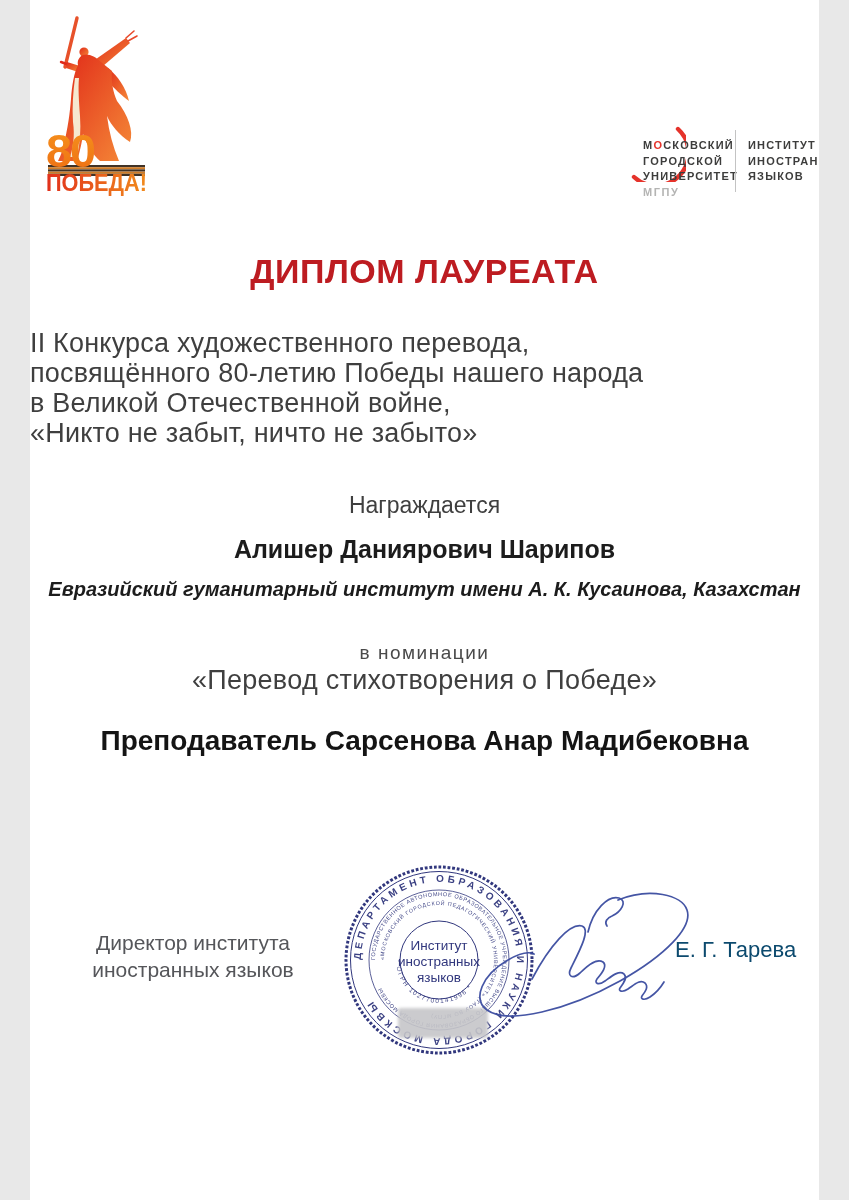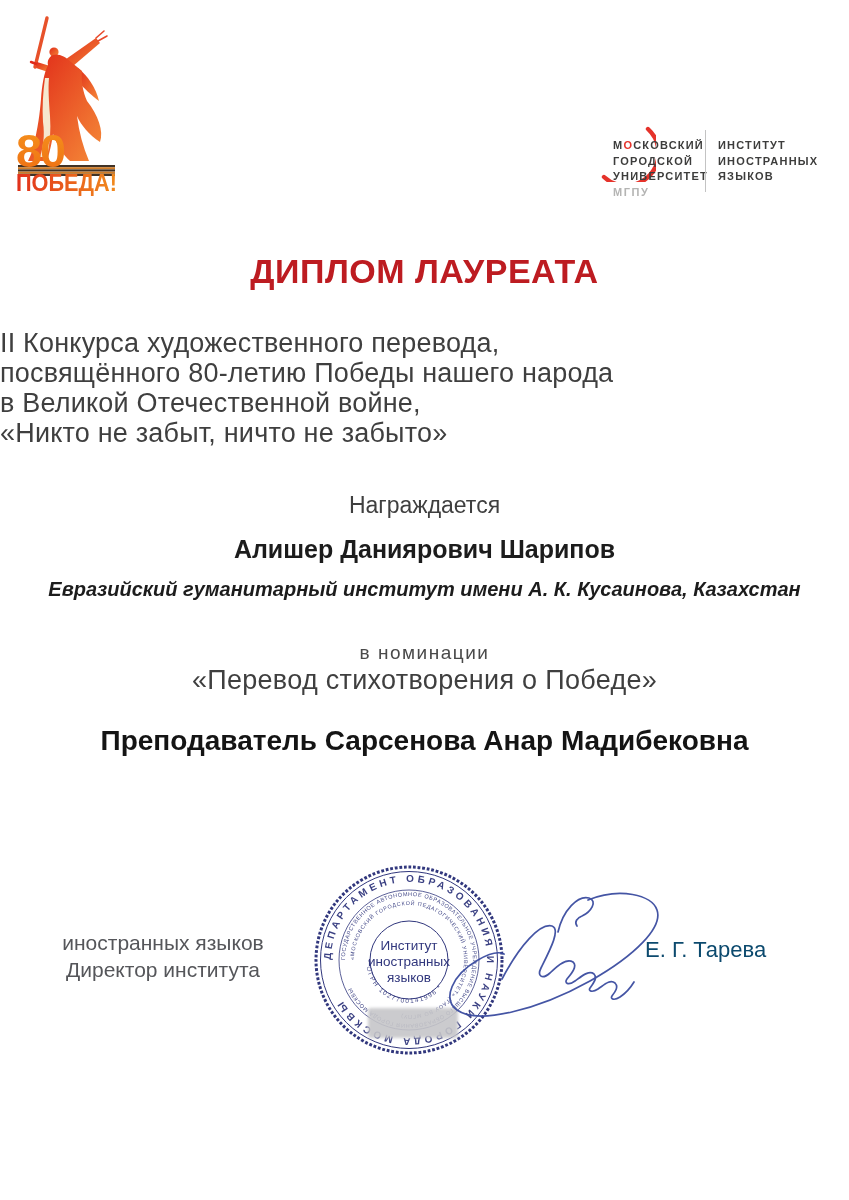--- a/index.html
+++ b/index.html
@@ -1,17 +1,17 @@
 <!DOCTYPE html>
 <html><head>
 <meta charset="utf-8">
 <style>
   html,body{margin:0;padding:0;background:#e8e8e8;}
   .page{
-    position:relative;width:849px;height:1200px;margin:0 auto;
+    position:relative;width:789px;height:1200px;margin:0 auto;
     background:#ffffff;overflow:hidden;
     font-family:"Liberation Sans",sans-serif;
   }
   .line{position:absolute;left:0;width:100%;text-align:center;white-space:nowrap;}
   .doc-title{top:252px;font-size:34px;font-weight:700;color:#bd1c21;letter-spacing:.5px;}
   .doc-degree{top:305px;font-size:27px;font-weight:700;color:#bd1c21;letter-spacing:.5px;}
   .contest{position:absolute;top:328px;left:0;width:100%;
     font-size:27px;line-height:30px;color:#3f3f3f;letter-spacing:.2px;}
   .award-word{top:492px;font-size:23px;color:#3f3f3f;}
   .recipient{top:535px;font-size:25px;font-weight:700;color:#1c1c1c;}
@@ -111,22 +111,22 @@
   </div>
 
   <div class="line award-word">Награждается</div>
   <div class="line recipient">Алишер Даниярович Шарипов</div>
   <div class="line affiliation">Евразийский гуманитарный институт имени А. К. Кусаинова, Казахстан</div>
   <div class="line nom-label">в номинации</div>
   <div class="line teacher">Преподаватель Сарсенова Анар Мадибековна</div>
   <div class="line nomination">«Перевод стихотворения о Победе»</div>
 
   <div class="director">
+    <div>Директор института</div>
     <div>иностранных языков</div>
-    <div>Директор института</div>
   </div>
 
   <svg class="stamp" viewBox="0 0 192 192" xmlns="http://www.w3.org/2000/svg">
     <defs>
       <path id="ringOuter" d="M96,96 m-78,0 a78,78 0 1,1 156,0 a78,78 0 1,1 -156,0"></path>
       <path id="ringMiddle" d="M96,96 m-64,0 a64,64 0 1,1 128,0 a64,64 0 1,1 -128,0"></path>
       <path id="ringInner" d="M96,96 m-55,0 a55,55 0 1,1 110,0 a55,55 0 1,1 -110,0"></path>
       <path id="arcBottom" d="M53,96 a43,43 0 0,0 86,0"></path>
       <filter id="blurPatch">
           <feGaussianBlur stdDeviation="1.6"></feGaussianBlur>

